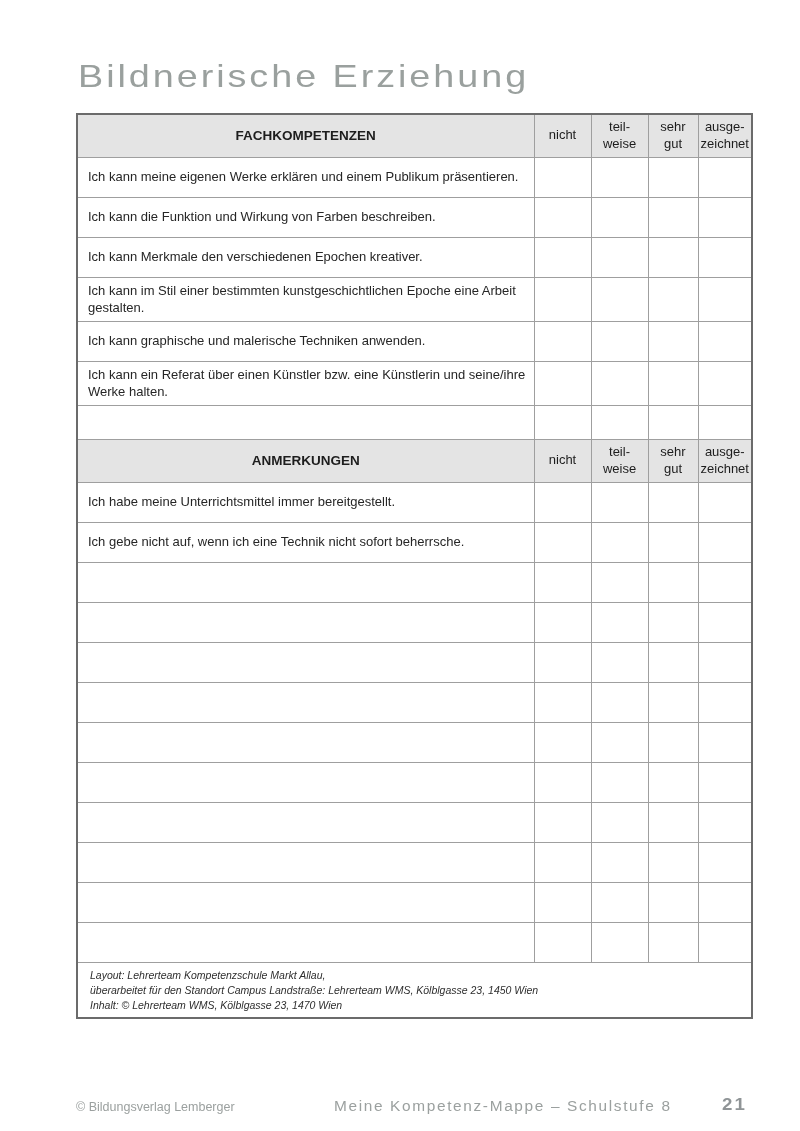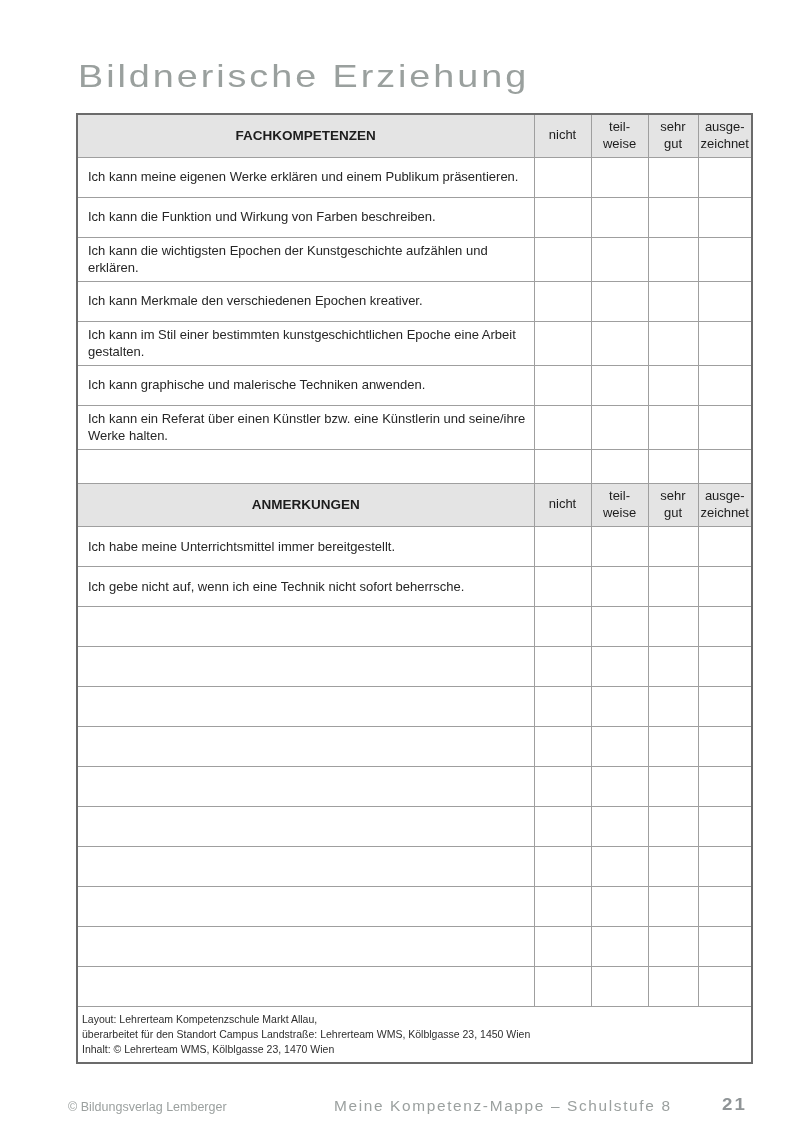--- a/index.html
+++ b/index.html
@@ -61,30 +61,31 @@
     padding: 4px 6px 4px 10px;
     line-height: 1.35;
     vertical-align: middle;
     text-align: left;
   }
   tr.blank-row { height: 40px; }
   tr.gap-row { height: 34px; }
   td.footnote {
     height: 48px;
     vertical-align: top;
-    padding: 5px 4px;
+    padding: 5px 12px;
     font-size: 10.5px;
+    font-style: italic;
     color: #2e2e2e;
     line-height: 1.42;
   }
 
   
   .footer-left {
     position: absolute;
-    left: 68px; top: 1100px;
+    left: 76px; top: 1100px;
     font-size: 12.5px;
     color: #9ba09f;
   }
   .footer-center {
     position: absolute;
     left: 334px; top: 1098px;
     font-size: 14px;
     color: #9ba09f;
     letter-spacing: 1.5px;
     white-space: nowrap;
@@ -134,27 +135,20 @@
         <td class="rating-cell"></td>
       </tr>
       <tr class="stmt-row">
         <td class="stmt-cell">Ich kann die Funktion und Wirkung von Farben beschreiben.</td>
         <td class="rating-cell"></td>
         <td class="rating-cell"></td>
         <td class="rating-cell"></td>
         <td class="rating-cell"></td>
       </tr>
       <tr class="stmt-row">
-        <td class="stmt-cell">Ich kann die wichtigsten Epochen der Kunstgeschichte aufzählen und erklären.</td>
-        <td class="rating-cell"></td>
-        <td class="rating-cell"></td>
-        <td class="rating-cell"></td>
-        <td class="rating-cell"></td>
-      </tr>
-      <tr class="stmt-row">
         <td class="stmt-cell">Ich kann Merkmale den verschiedenen Epochen kreativer.</td>
         <td class="rating-cell"></td>
         <td class="rating-cell"></td>
         <td class="rating-cell"></td>
         <td class="rating-cell"></td>
       </tr>
       <tr class="stmt-row">
         <td class="stmt-cell">Ich kann im Stil einer bestimmten kunstgeschichtlichen Epoche eine Arbeit gestalten.</td>
         <td class="rating-cell"></td>
         <td class="rating-cell"></td>

